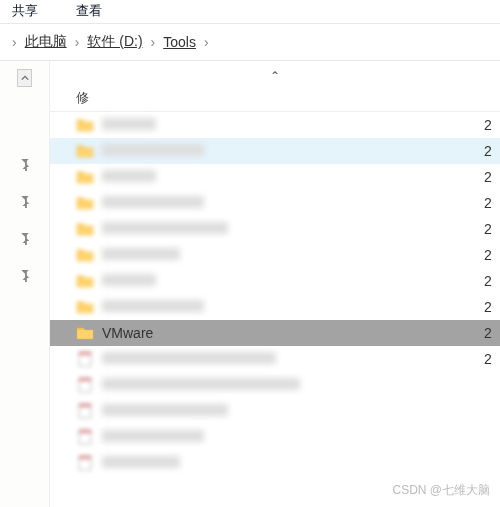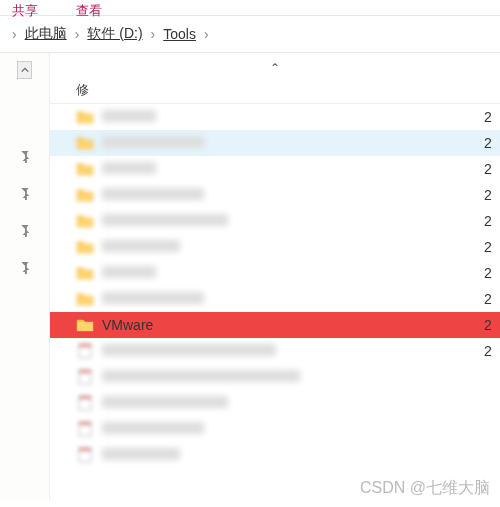--- a/index.html
+++ b/index.html
@@ -1,18 +1,18 @@
 <!DOCTYPE html>
 <html><head>
   <meta charset="utf-8">
   <style>
     * { margin: 0; padding: 0; box-sizing: border-box; font-family: "Microsoft YaHei", "Segoe UI", sans-serif; }
     body { width: 500px; height: 507px; background: #fff; overflow: hidden; position: relative; font-size: 13px; color: #333; }
     
-    .toolbar { height: 16px; padding: 2px 8px; display: flex; gap: 30px; font-size: 13px; color: #be185d; border-bottom: 1px solid #e8e8e8; }
+    .toolbar { height: 24px; padding: 2px 8px; display: flex; gap: 30px; font-size: 13px; color: #0f172a; border-bottom: 1px solid #e8e8e8; }
     .toolbar-item { padding: 0 4px; }
     
     .breadcrumb { padding: 8px 10px; display: flex; align-items: center; gap: 4px; font-size: 14px; border-bottom: 1px solid #e8e8e8; }
     .bc-item { padding: 1px 2px; white-space: nowrap; text-decoration: underline; }
     .bc-sep { color: #888; padding: 0 2px; }
     
     .main { display: flex; height: calc(100% - 60px); }
     
     .sidebar { width: 50px; background: #fdfdfb; border-right: 1px solid #eee; display: flex; flex-direction: column; align-items: center; padding-top: 8px; }
     .side-scroll { width: 15px; height: 18px; border: 1px solid #ccc; background: #f0f0f0; margin-bottom: 60px; display:flex; align-items:center; justify-content:center; }
@@ -23,28 +23,28 @@
     .content { flex: 1; padding-top: 8px; position: relative; }
     .sort-caret { text-align: center; color: #555; font-size: 12px; height: 16px; }
     
     .headers { display: flex; border-bottom: 1px solid #eee; padding: 4px 0 4px 26px; font-size: 13px; color: #444; }
     .col-name { flex: 1; }
     .col-date { width: 16px; text-align: left; }
     
     .rows { }
     .row { display: flex; align-items: center; height: 26px; padding-left: 26px; position: relative; }
     .row.hover { background: #e5f3fb; }
-    .row.selected { background: #ef4444; justify-content: flex-end; }
+    .row.selected { background: #a3a3a3; justify-content: flex-end; }
     .folder-icon { width: 18px; height: 16px; margin-right: 8px; }
     .file-icon { width: 18px; height: 16px; margin-right: 8px; }
     .row-label { flex: 1; font-size: 14px; }
     .row-date { width: 16px; font-size: 14px; }
     .blur-box { background: #ddd; height: 12px; border-radius: 1px; }
     
-    .watermark { position: absolute; bottom: 8px; right: 10px; font-size: 16px; color: #bbb; pointer-events: none; margin-top: 9px; }
+    .watermark { position: absolute; bottom: 8px; right: 10px; font-size: 12px; color: #bbb; pointer-events: none; margin-top: 9px; }
   </style>
 </head>
 <body>
 
 <div class="toolbar">
   <span class="toolbar-item">共享</span>
   <span class="toolbar-item">查看</span>
 </div>
 
 <div class="breadcrumb">

